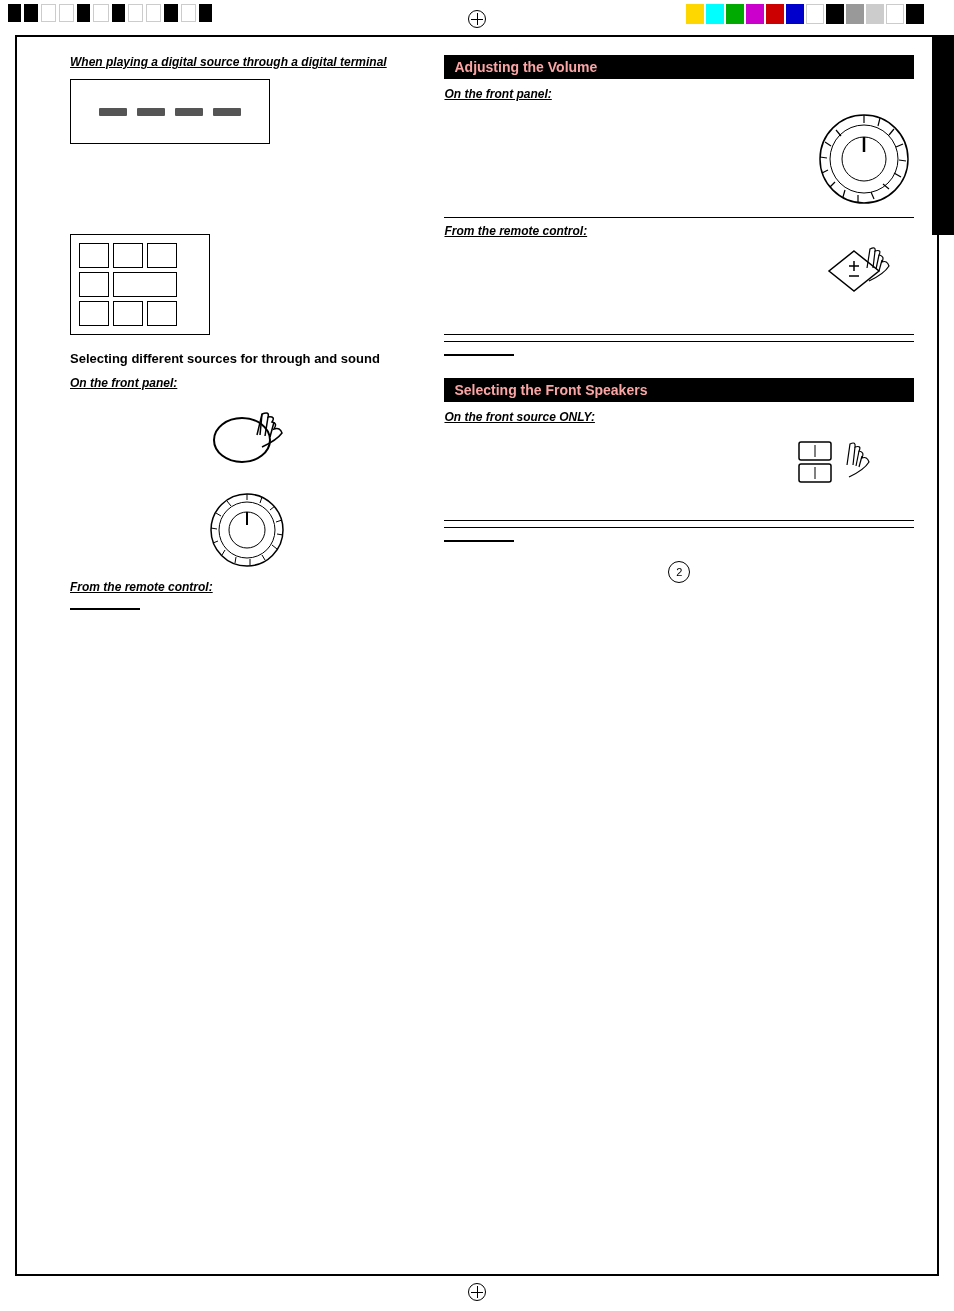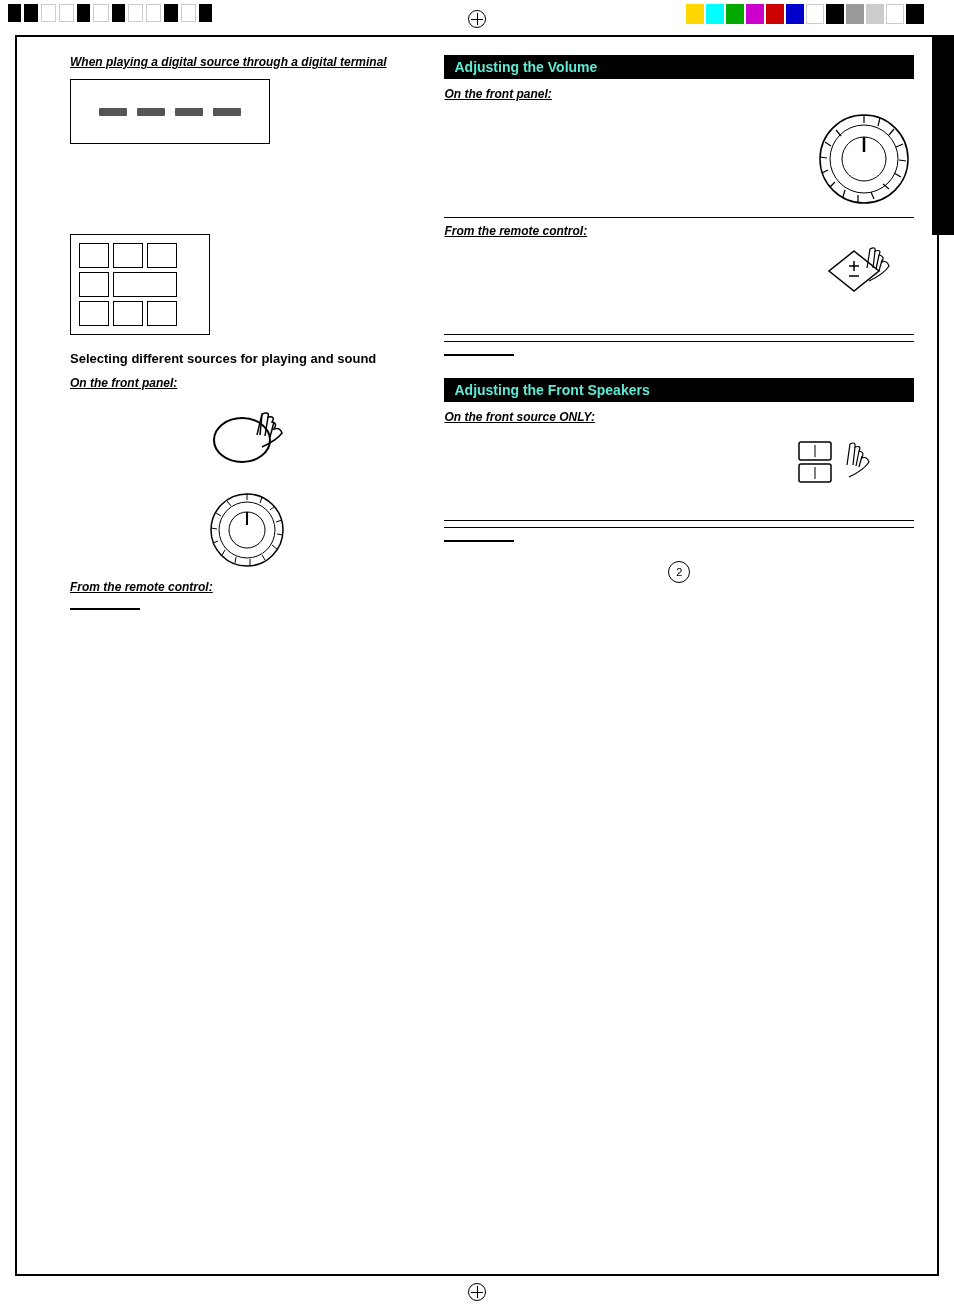--- a/index.html
+++ b/index.html
@@ -143,21 +143,21 @@
     .col-left {
       flex: 0 0 42%;
     }
     .col-right {
       flex: 1;
     }
 
     
     .section-heading {
       background: #000;
-      color: #5eead4;
+      color: #fca5a5;
       font-weight: bold;
       font-size: 14px;
       padding: 4px 10px;
       margin-bottom: 8px;
     }
 
     
     .italic-heading {
       font-style: italic;
       text-decoration: underline;
@@ -343,21 +343,21 @@
           <div class="grid-cell"></div>
           <div class="grid-cell" style="grid-column: span 2;"></div>
 
           <div class="grid-cell"></div>
           <div class="grid-cell"></div>
           <div class="grid-cell"></div>
         </div>
       </div>
 
       
-      <div class="bold-text">Selecting different sources for playing and sound</div>
+      <div class="bold-text">Selecting different sources for through and sound</div>
 
       
       <span class="italic-heading" style="margin-top:10px;">On the front panel:</span>
 
       
       <div class="hand-icon-container">
         <svg width="90" height="70" viewBox="0 0 90 70">
 
           <ellipse cx="40" cy="35" rx="28" ry="22" fill="none" stroke="#000" stroke-width="2"></ellipse>
 
@@ -464,21 +464,21 @@
         </svg>
       </div>
 
       <hr class="hline">
       <hr class="hline">
 
       
       <div class="underline-short"></div>
 
       
-      <div class="section-heading" style="margin-top: 15px;">Adjusting the Front Speakers</div>
+      <div class="section-heading" style="margin-top: 15px;">Selecting the Front Speakers</div>
 
       <span class="italic-heading">On the front source ONLY:</span>
 
       
       <div class="speaker-icons">
         <svg width="120" height="80" viewBox="0 0 120 80">
 
           <rect x="5" y="10" width="32" height="18" rx="2" fill="none" stroke="#000" stroke-width="1.5"></rect>
           <line x1="21" y1="13" x2="21" y2="25" stroke="#000" stroke-width="1"></line>
           <rect x="5" y="32" width="32" height="18" rx="2" fill="none" stroke="#000" stroke-width="1.5"></rect>

